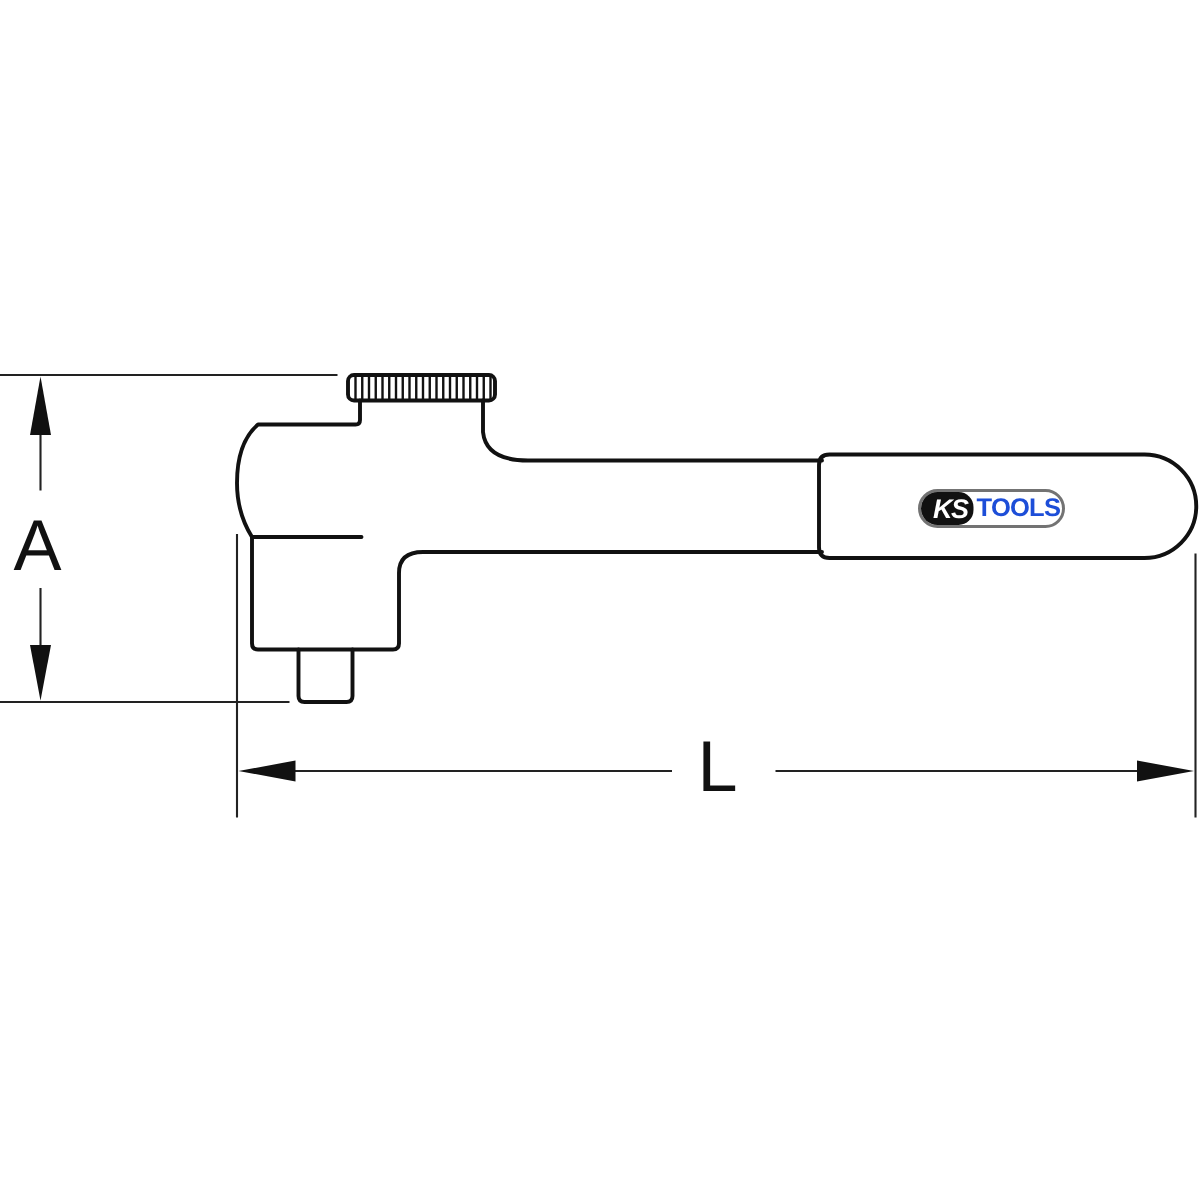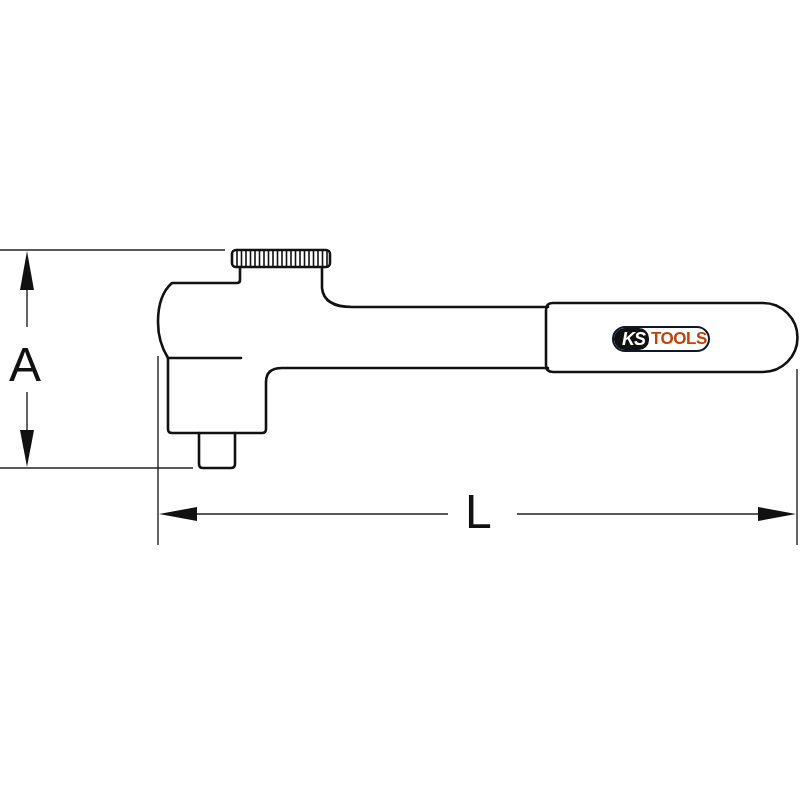--- a/index.html
+++ b/index.html
@@ -4,23 +4,23 @@
 <style>
   html, body { margin: 0; padding: 0; background: #ffffff; }
   body { width: 800px; height: 800px; overflow: hidden; position: relative; }
   #drawing { position: absolute; left: 0; top: 0; width: 800px; height: 800px; }
   .stroke { fill: none; stroke: #111111; stroke-width: 2.6; stroke-linejoin: round; stroke-linecap: round; }
   .dim { fill: none; stroke: #222222; stroke-width: 1.4; }
   .arrow { fill: #111111; stroke: none; }
   .label { position: absolute; font-family: "Liberation Sans", sans-serif; color: #111111; line-height: 1; }
   #label-a { left: 9px; top: 341px; font-size: 48px; }
   #label-l { left: 465px; top: 488px; font-size: 48px; }
-  .logo { position: absolute; left: 612px; top: 326px; width: 98px; height: 26px; border: 2px solid #0f172a; border-radius: 14px; box-sizing: border-box; display: flex; overflow: hidden; background: #fff; }
+  .logo { position: absolute; left: 612px; top: 326px; width: 98px; height: 26px; border: 2px solid #737373; border-radius: 14px; box-sizing: border-box; display: flex; overflow: hidden; background: #fff; }
   .logo-ks { background: #111; color: #fff; font-family: "Liberation Sans", sans-serif; font-weight: bold; font-style: italic; font-size: 18px; line-height: 22px; padding: 0 4px 0 8px; letter-spacing: -1px; border-radius: 0 10px 10px 0; }
-  .logo-tools { color: #c2410c; font-family: "Liberation Sans", sans-serif; font-weight: bold; font-size: 17px; line-height: 22px; padding-left: 2px; letter-spacing: -0.5px; }
+  .logo-tools { color: #1d4ed8; font-family: "Liberation Sans", sans-serif; font-weight: bold; font-size: 17px; line-height: 22px; padding-left: 2px; letter-spacing: -0.5px; }
 </style>
 </head>
 <body>
 
 <svg id="drawing" viewBox="0 0 800 800" xmlns="http://www.w3.org/2000/svg">
 
   <g>
     <rect class="stroke" x="232" y="250" width="98" height="17" rx="4"></rect>
     <g stroke="#111" stroke-width="1.6">
       <line x1="237" y1="251" x2="237" y2="266"></line>

